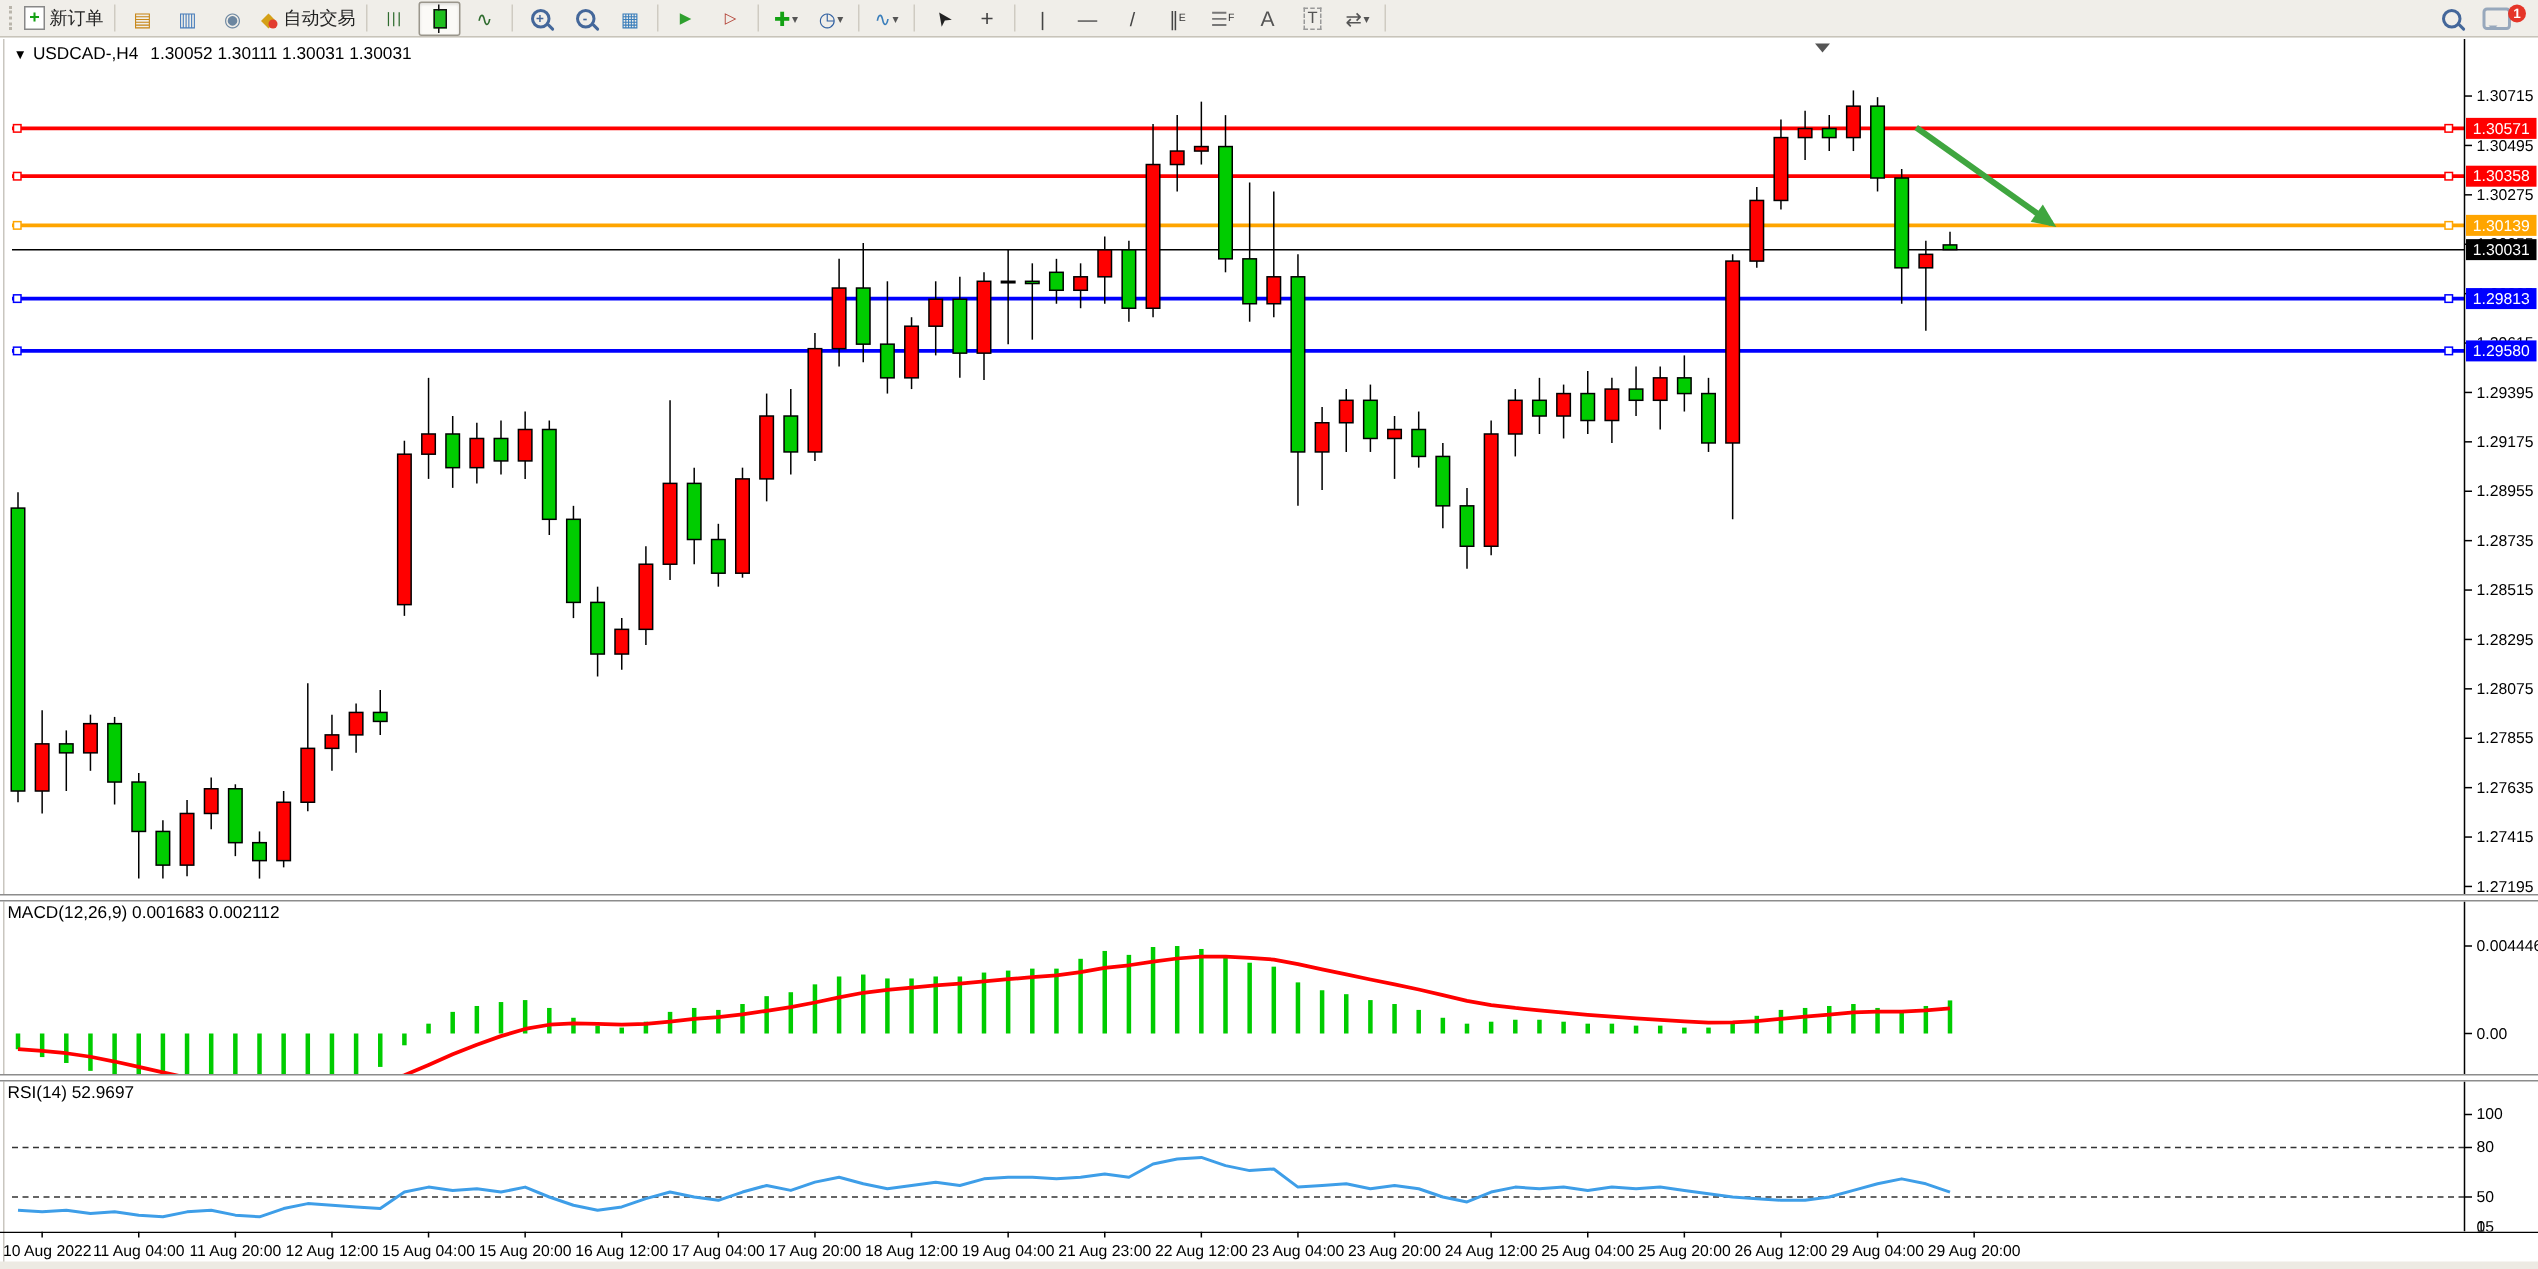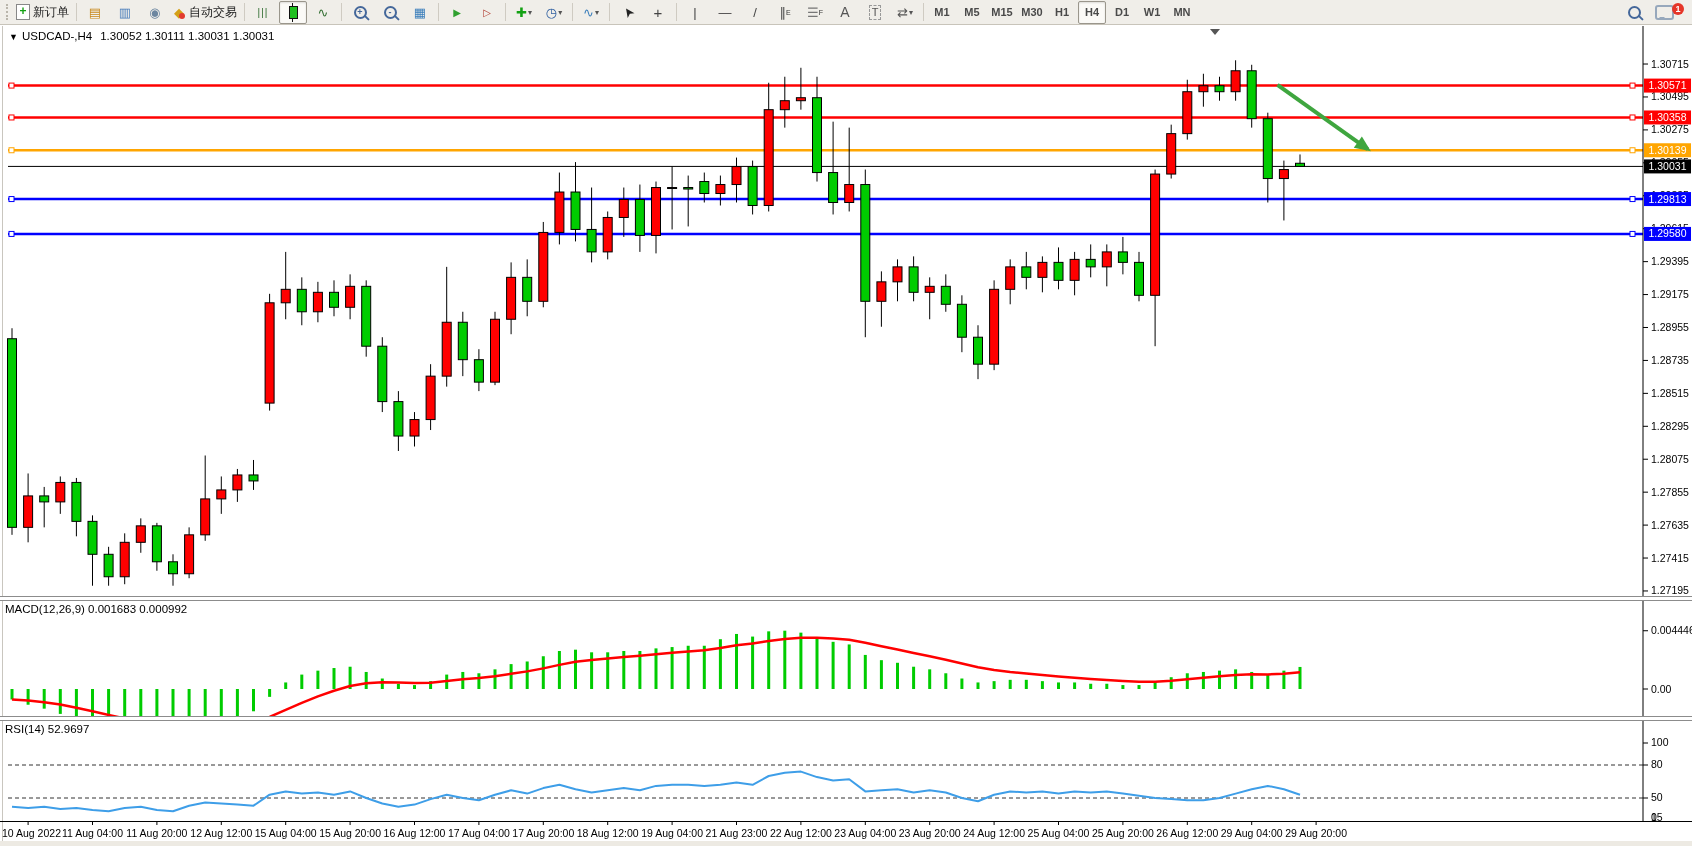--- a/index.html
+++ b/index.html
@@ -151,48 +151,37 @@
         <span class="gi" style="color:#555;font-size:14px">A</span>
       </div>
     <div class="tbtn">
         <span class="gi" style="color:#555;border:1px dashed #999;padding:0 2px;font-size:11px">T</span>
       </div>
     <div class="tbtn">
         <span class="gi" style="color:#555">⇄</span>
         <span class="dd">▾</span>
       </div>
     <span class="sep"></span>
-    <div id="tf-group" style="display:flex;align-items:center">
-        <div class="tbtn tfbtn">M1</div>
-        <div class="tbtn tfbtn">M5</div>
-        <div class="tbtn tfbtn">M15</div>
-        <div class="tbtn tfbtn">M30</div>
-        <div class="tbtn tfbtn">H1</div>
-        <div class="tbtn tfbtn pressed">H4</div>
-        <div class="tbtn tfbtn">D1</div>
-        <div class="tbtn tfbtn">W1</div>
-        <div class="tbtn tfbtn">MN</div>
-      </div>
     <span class="spacer"></span>
     <div class="tbtn">
         <span class="mag"></span>
       </div>
     <div class="tbtn chatwrap">
       <span class="bubble"></span>
       <span class="badge">1</span>
     </div>
   </div>
 
   <div class="chart-window">
     <div class="frameL"></div>
 
     <div class="pane-label" id="main-title">
       <span class="caret">▼</span><span>USDCAD-,H4</span><span class="ohlc">1.30052 1.30111 1.30031 1.30031</span>
     </div>
-    <div class="pane-label" id="macd-title">MACD(12,26,9) 0.001683 0.000992</div>
+    <div class="pane-label" id="macd-title">MACD(12,26,9) 0.001683 0.002112</div>
     <div class="pane-label" id="rsi-title">RSI(14) 52.9697</div>
 
     <svg id="svg-main" class="sv" xmlns="http://www.w3.org/2000/svg">
         <line x1="8" y1="59.58060000000142" x2="1643" y2="59.58060000000142" stroke="#FF0000" stroke-width="2.5"></line>
         <rect x="9" y="57.08060000000142" width="5" height="5" fill="#fff" stroke="#FF0000"></rect>
         <rect x="1630" y="57.08060000000142" width="5" height="5" fill="#fff" stroke="#FF0000"></rect>
         <line x1="8" y1="91.4667000000009" x2="1643" y2="91.4667000000009" stroke="#FF0000" stroke-width="2.5"></line>
         <rect x="9" y="88.9667000000009" width="5" height="5" fill="#fff" stroke="#FF0000"></rect>
         <rect x="1630" y="88.9667000000009" width="5" height="5" fill="#fff" stroke="#FF0000"></rect>
         <line x1="8" y1="124.2509999999996" x2="1643" y2="124.2509999999996" stroke="#FFA500" stroke-width="2.5"></line>

